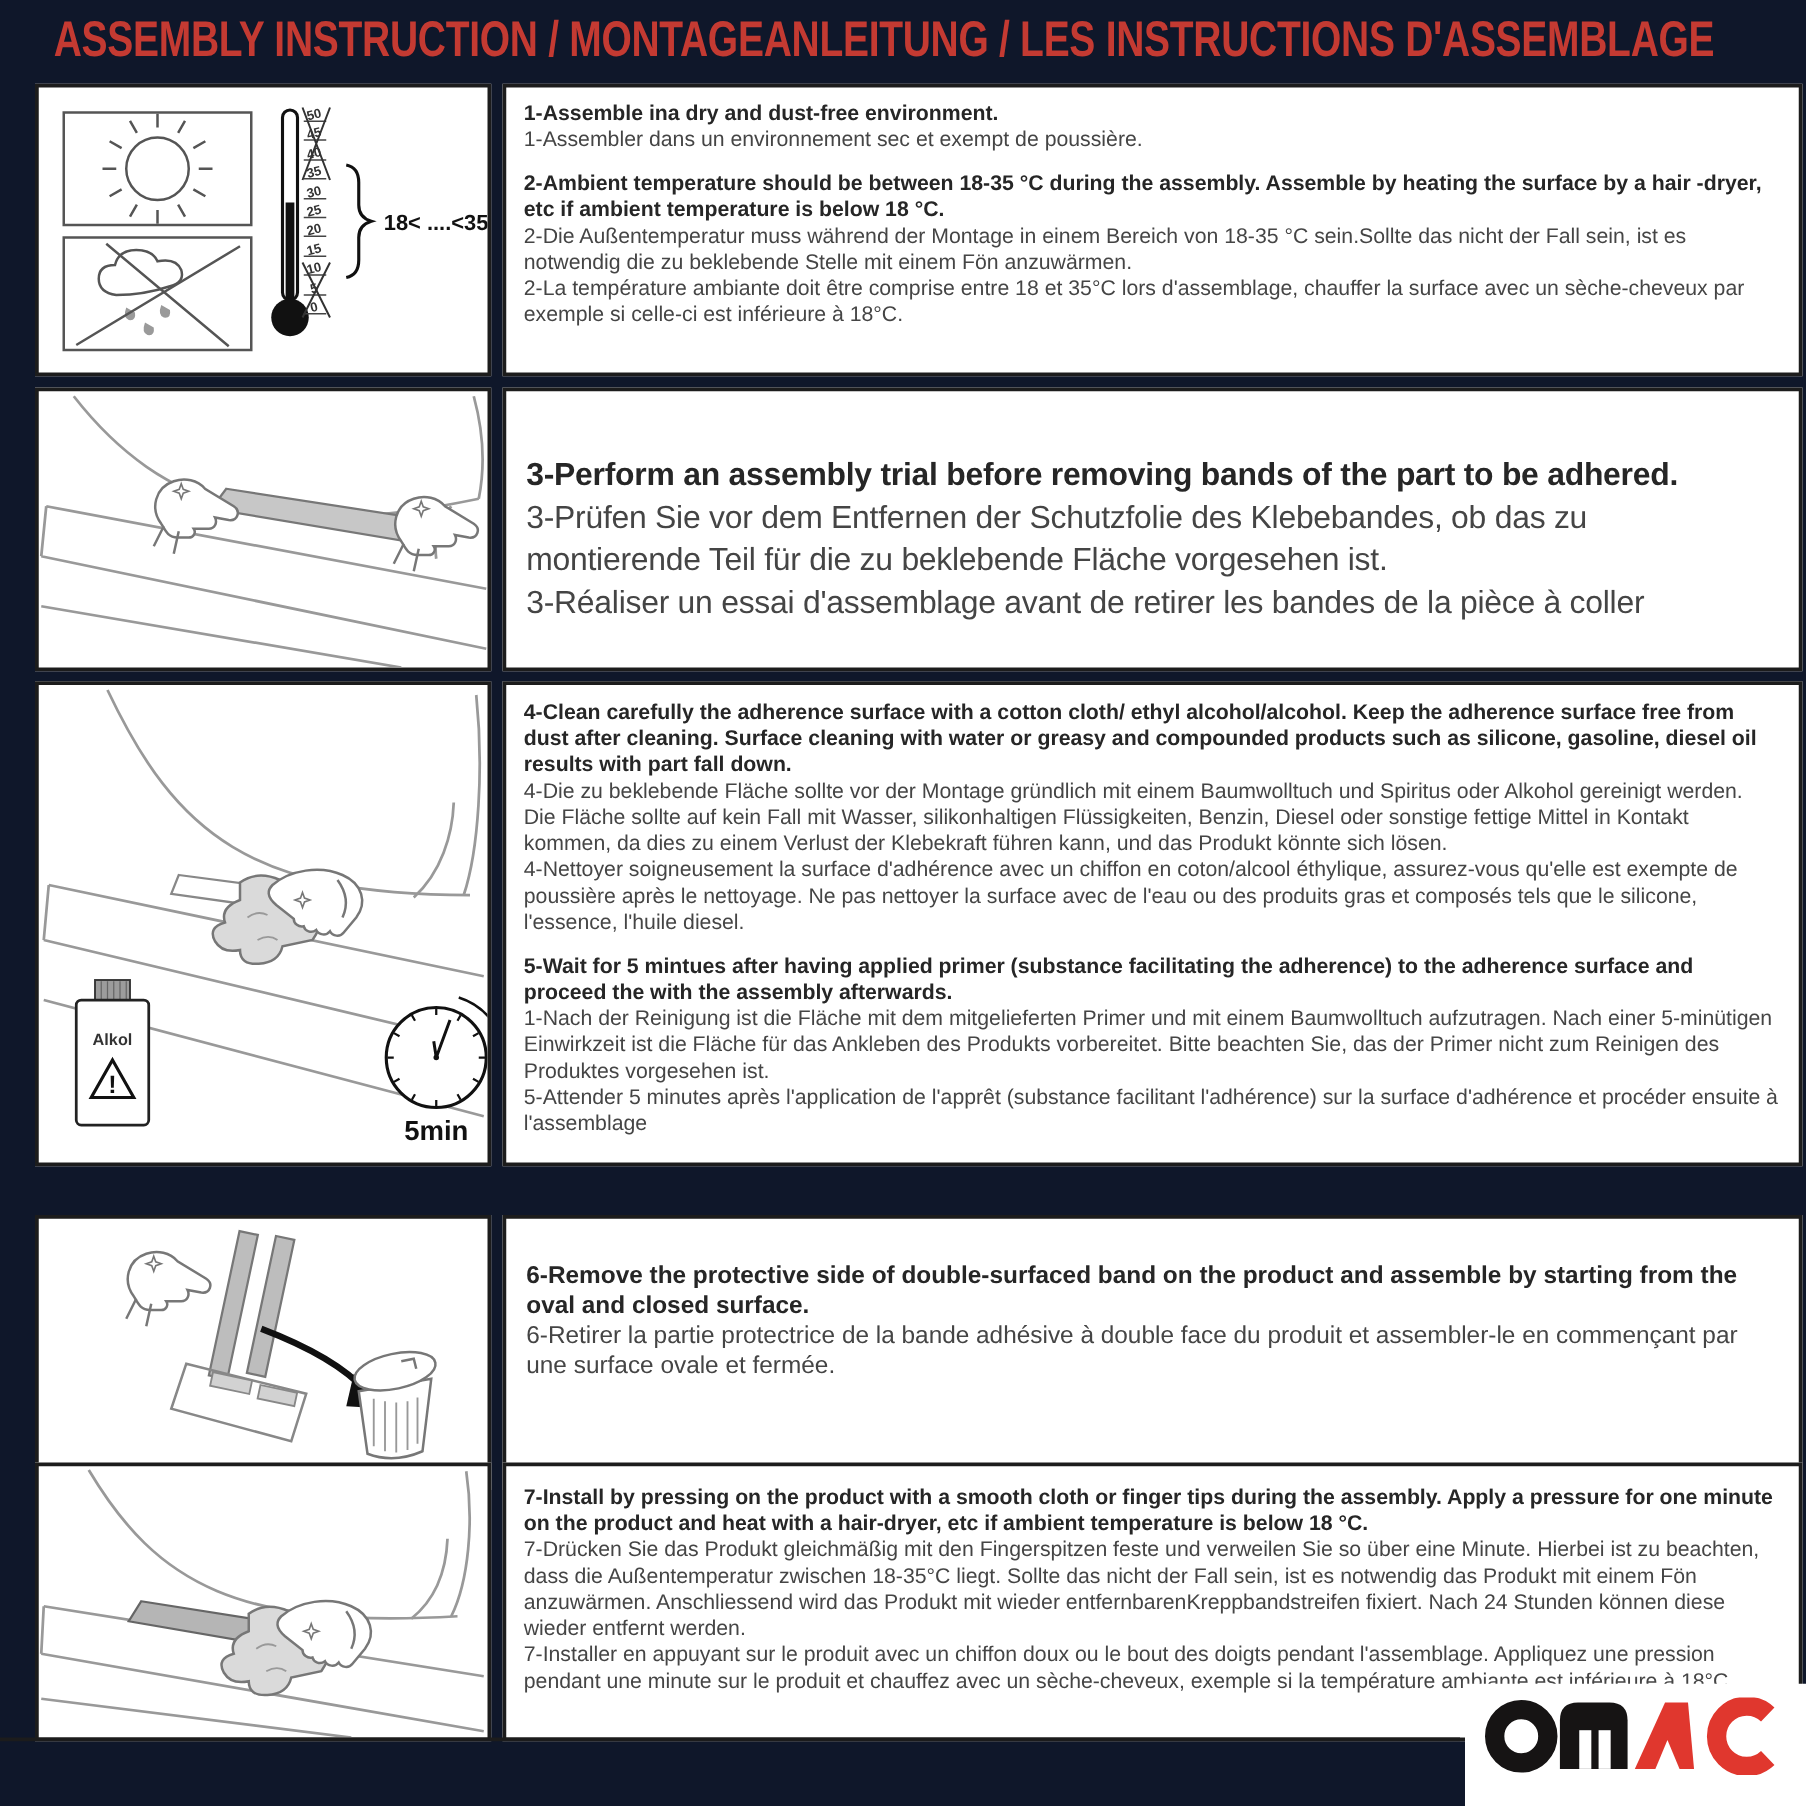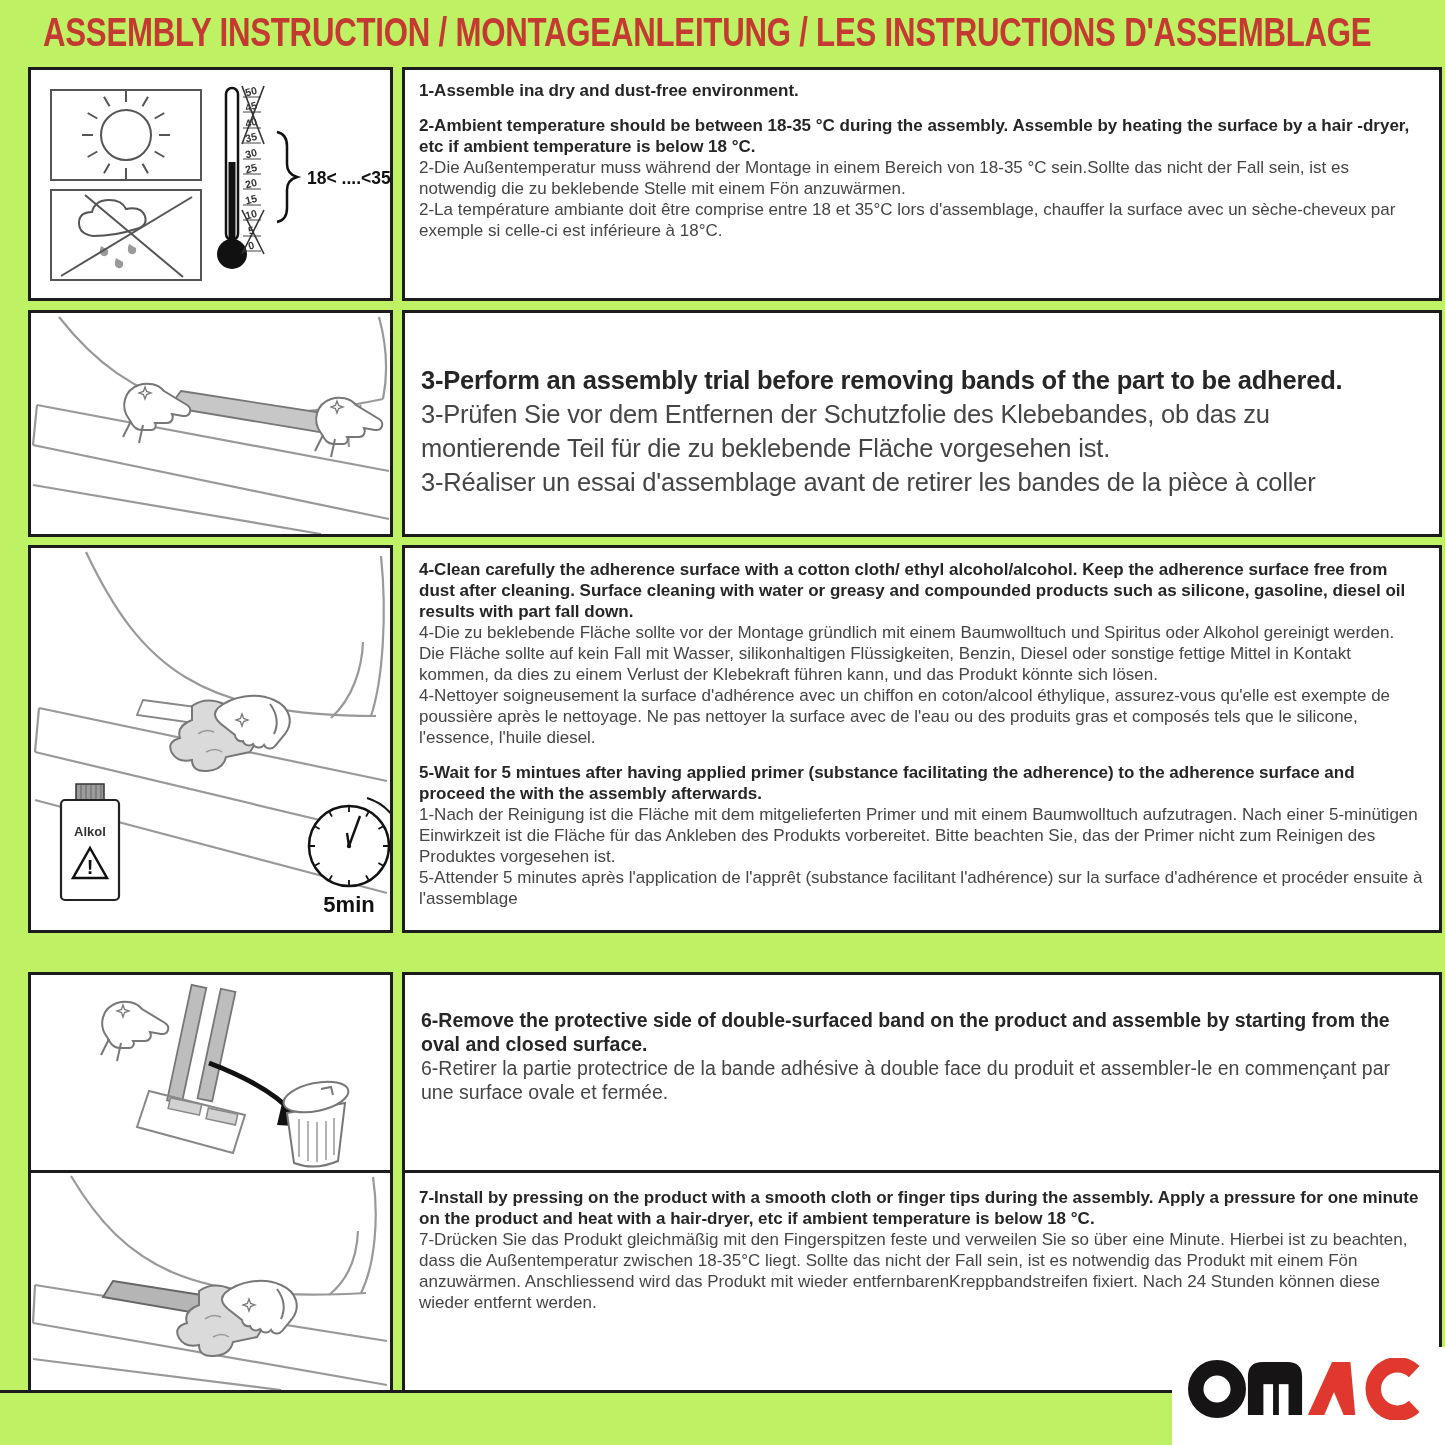--- a/index.html
+++ b/index.html
@@ -1,16 +1,16 @@
 <!DOCTYPE html>
 <html><head>
 <meta charset="utf-8">
 <style>
   html,body{margin:0;padding:0;background:#ffffff;}
-  .canvas{position:relative;width:1445px;height:1445px;background:#bef264;overflow:hidden;
+  .canvas{position:relative;width:1445px;height:1445px;background:#0f172a;overflow:hidden;
           font-family:"Liberation Sans",sans-serif;}
   .page-title{position:absolute;left:43px;top:10px;font-size:40px;font-weight:700;
               letter-spacing:-0.3px;white-space:nowrap;transform:scaleX(0.78);
               transform-origin:left center;color:#c43a32;}
   .row{position:absolute;left:0;width:1445px;}
   .ibox{position:absolute;left:28px;width:365px;height:100%;border:3px solid #1c1c1c;
         box-sizing:border-box;background:#fff;}
   .ibox svg{display:block;width:100%;height:100%;}
   .tbox{position:absolute;left:402px;width:1040px;height:100%;border:3px solid #1c1c1c;
         box-sizing:border-box;background:#fff;overflow:hidden;}
@@ -89,20 +89,21 @@
             <text x="221" y="179" text-anchor="middle" transform="rotate(-14 221 179)">0</text>
           </g>
           <path d="M211,16 L233,74 M233,16 L211,74 M211,140 L233,184 M233,140 L211,184" stroke="#333" stroke-width="1.6"></path>
           <path d="M246,62 q10,2 10,14 v18 q0,10 10,13 q-10,3 -10,13 v18 q0,12 -10,14" fill="none" stroke="#111" stroke-width="2.5"></path>
           <text x="276" y="114" font-size="17.5" font-weight="700" fill="#111">18&lt; ....&lt;35 C</text>
         </g>
       </svg>
     </div>
     <div class="tbox body-sm pad-r1">
       <p class="para en">1-Assemble ina dry and dust-free environment.</p>
+      <p class="para fr">1-Assembler dans un environnement sec et exempt de poussière.</p>
       <div class="gap-sm"></div>
       <p class="para en">2-Ambient temperature should be between 18-35 °C  during the assembly. Assemble by heating the surface by a hair -dryer, etc if ambient temperature is below 18 °C.</p>
       <p class="para de">2-Die Außentemperatur muss während der Montage in einem Bereich von 18-35 °C  sein.Sollte das nicht der Fall sein, ist es notwendig die zu beklebende Stelle mit einem Fön anzuwärmen.</p>
       <p class="para fr">2-La température ambiante doit être comprise entre 18 et 35°C lors d'assemblage, chauffer la surface avec un sèche-cheveux par exemple si celle-ci est inférieure à 18°C.</p>
     </div>
   </div>
 
   <div class="row" style="top:310px;height:227px;">
     <div class="ibox">
       <svg viewBox="0 0 359 221">
@@ -203,20 +204,21 @@
           <path d="M4,112 L356,168 M2,150 L356,212 M4,112 L2,150"></path>
           <path d="M2,186 L250,217"></path>
         </g>
         <polygon points="82,108 196,126 188,144 72,124" fill="#b5b5b5" stroke="#666" stroke-width="1.8"></polygon>
         <use href="#hand-cloth" x="212" y="128"></use>
       </svg>
     </div>
     <div class="tbox body-sm pad-r5">
       <p class="para en">7-Install by pressing on the product with a smooth cloth or finger tips during the assembly. Apply a pressure for one minute on the product and heat with a hair-dryer, etc if ambient temperature is below 18 °C.</p>
       <p class="para de">7-Drücken Sie das Produkt gleichmäßig mit den Fingerspitzen feste und verweilen Sie so über eine Minute. Hierbei ist zu beachten, dass die Außentemperatur zwischen 18-35°C liegt. Sollte das nicht der Fall sein, ist es notwendig das Produkt mit einem Fön anzuwärmen. Anschliessend wird das Produkt mit wieder entfernbarenKreppbandstreifen fixiert. Nach 24 Stunden können diese wieder entfernt werden.</p>
+      <p class="para fr">7-Installer en appuyant sur le produit avec un chiffon doux ou le bout des doigts pendant l'assemblage. Appliquez une pression pendant une minute sur le produit et chauffez avec un sèche-cheveux, exemple si la température ambiante est inférieure à 18°C</p>
     </div>
   </div>
 
   <div class="divider-line"></div>
   <div class="logo-patch"></div>
 
   <div class="logo">
     <svg viewBox="0 0 240 62" width="232" height="62">
       <circle cx="30" cy="31" r="22" fill="none" stroke="#161414" stroke-width="16"></circle>
       <g>

